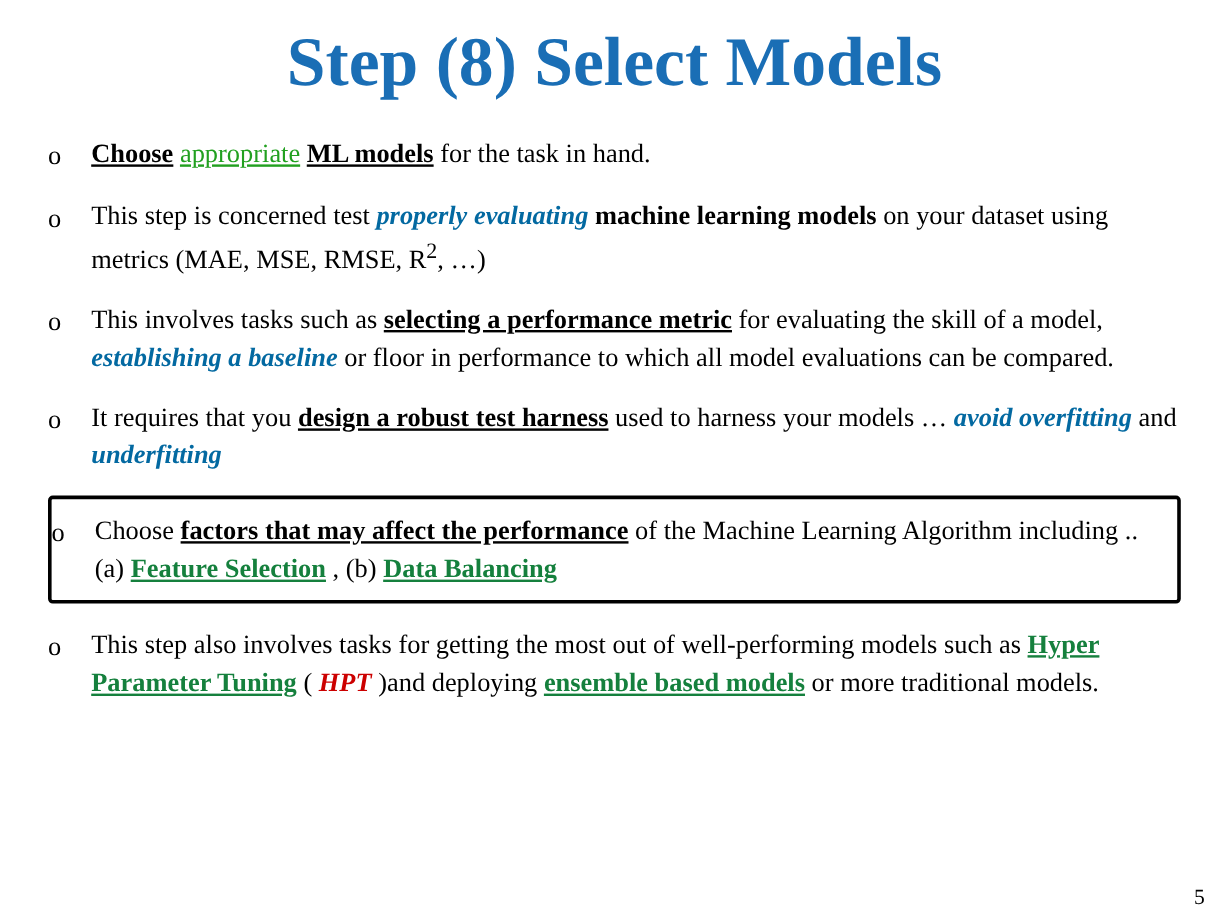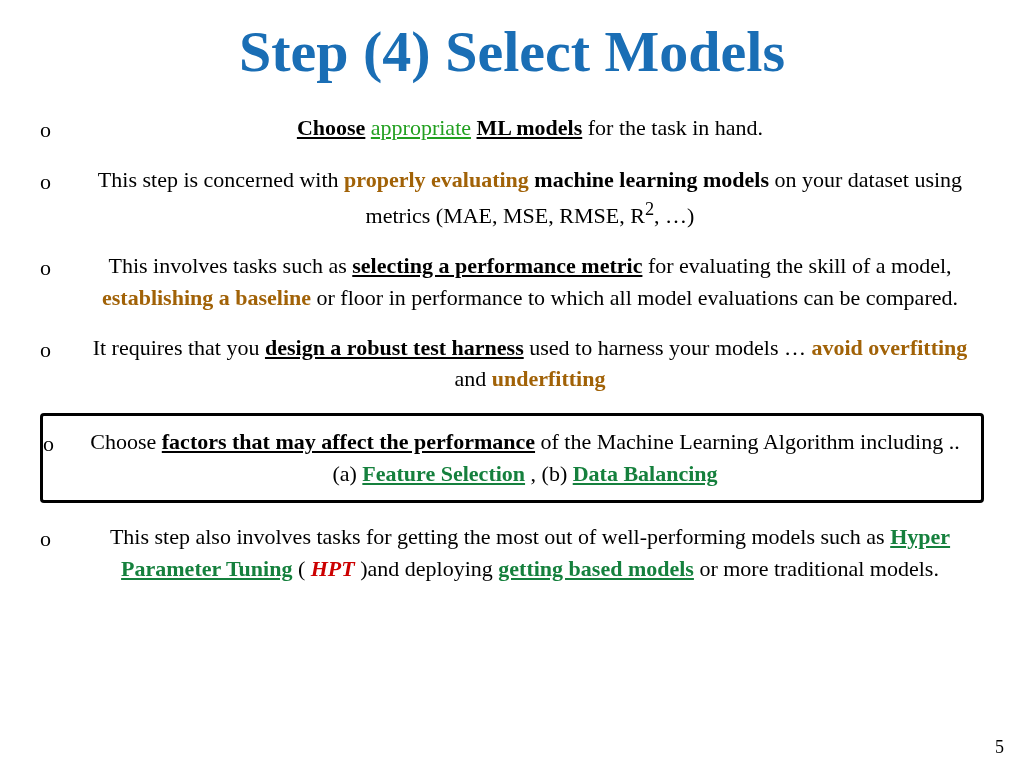--- a/index.html
+++ b/index.html
@@ -38,35 +38,35 @@
 
     .bullet-marker {
       flex-shrink: 0;
       width: 36px;
       font-size: 22px;
       margin-top: 2px;
     }
 
     .bullet-content {
       flex: 1;
-      text-align: center;
     }
 
     .green-link {
       color: #22a020;
       text-decoration: underline;
     }
 
     .underline-bold {
       text-decoration: underline;
       font-weight: bold;
     }
 
     .red-italic-underline {
-      color: #a16207;
+      color: #0369a1;
+      font-style: italic;
       font-weight: bold;
     }
 
     .bold-text {
       font-weight: bold;
     }
 
     .red-bold {
       color: #cc0000;
       font-weight: bold;
@@ -99,40 +99,40 @@
       position: absolute;
       bottom: 10px;
       right: 20px;
       font-size: 18px;
       color: #000;
     }
   </style>
 </head>
 <body>
 
-<h1 class="title">Step (4) Select Models</h1>
+<h1 class="title">Step (8) Select Models</h1>
 
 <ul class="bullet-list">
 
   <li>
     <span class="bullet-marker">o</span>
     <span class="bullet-content">
       <span class="underline-bold">Choose</span>
       <span> </span>
       <span class="green-link">appropriate</span>
       <span> </span>
       <span class="underline-bold">ML models</span>
       <span> for the task in hand.</span>
     </span>
   </li>
 
   <li>
     <span class="bullet-marker">o</span>
     <span class="bullet-content">
-      <span>This step is concerned with </span>
+      <span>This step is concerned test </span>
       <span class="red-italic-underline">properly evaluating</span>
       <span> </span>
       <span class="bold-text">machine learning models</span>
       <span> on your dataset using metrics (MAE, MSE, RMSE, R<sup>2</sup>, …)</span>
     </span>
   </li>
 
   <li>
     <span class="bullet-marker">o</span>
     <span class="bullet-content">
@@ -177,19 +177,19 @@
 
 <ul class="bullet-list">
   <li>
     <span class="bullet-marker">o</span>
     <span class="bullet-content">
       <span>This step also involves tasks for getting the most out of well-performing models such as </span>
       <span class="red-italic-underline-text">Hyper Parameter Tuning</span>
       <span> (</span>
       <span class="red-bold">HPT</span>
       <span>)and deploying </span>
-      <span class="red-italic-underline-text">getting based models</span>
+      <span class="red-italic-underline-text">ensemble based models</span>
       <span> or more traditional models.</span>
     </span>
   </li>
 </ul>
 
 <div class="page-number">5</div>
 
 </body></html>

